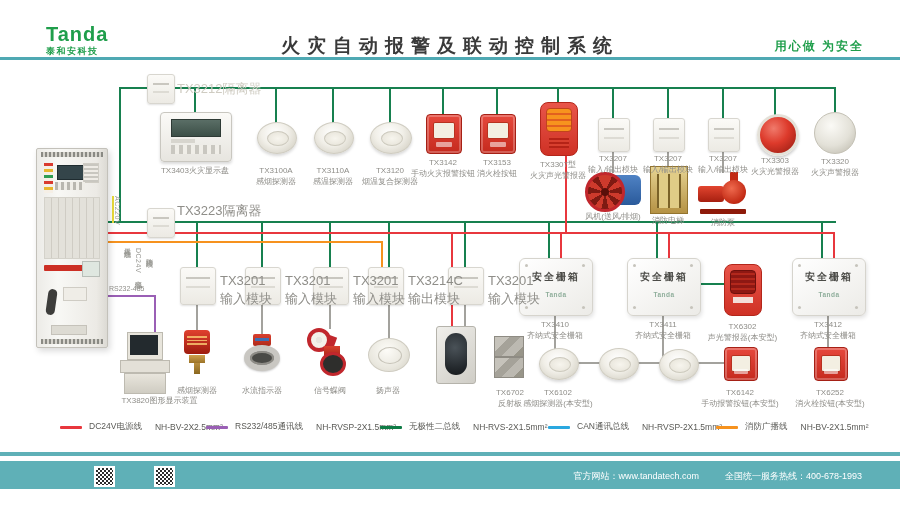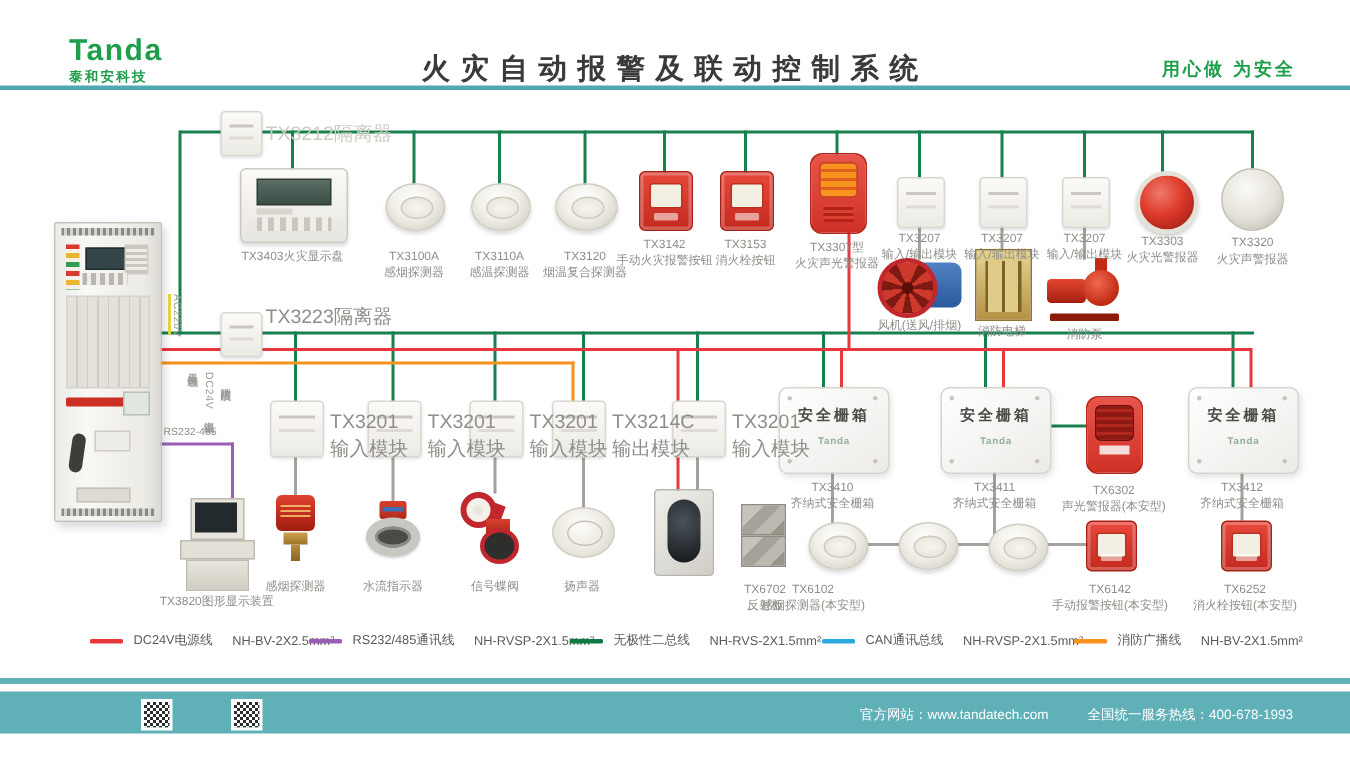--- a/index.html
+++ b/index.html
@@ -250,21 +250,21 @@
     <div class="mini"></div>
     <div class="usb"></div>
     <div class="vent" style="bottom:3px"></div>
   </div>
   <div class="dev ws" style="left:118px;top:332px">
     <div class="mon"></div>
     <div class="mscr"></div>
     <div class="body"></div>
     <div class="cart"></div>
   </div>
-  <div class="lbl" style="left:102px;top:396px;width:85px">TX3820图形显示装置</div>
+  <div class="lbl" style="left:117px;top:396px;width:85px">TX3820图形显示装置</div>
 
   <div class="dev disp" style="left:160px;top:112px">
     <div class="dscr"></div>
     <div class="drow"></div>
     <div class="dbtn"></div>
   </div>
   <div class="lbl" style="left:150px;top:166px;width:90px">TX3403火灾显示盘</div>
 
   <div class="dev det" style="left:257px;top:122px"></div>
   <div class="lbl" style="left:231px;top:166px;width:90px">
@@ -423,21 +423,21 @@
   <div class="dev sbox" style="left:792px;top:258px">
     <div class="t1">安全栅箱</div>
     <div class="t2">Tanda</div>
   </div>
   <div class="lbl" style="left:773px;top:320px;width:110px">
     <div>TX3412</div>
     <div>齐纳式安全栅箱</div>
   </div>
 
   <div class="dev det" style="left:539px;top:348px"></div>
-  <div class="lbl" style="left:492px;top:388px;width:100px">
+  <div class="lbl" style="left:508px;top:388px;width:100px">
     <div>TX6102</div>
     <div>感烟探测器(本安型)</div>
   </div>
   <div class="dev det" style="left:599px;top:348px"></div>
   <div class="dev det" style="left:659px;top:349px"></div>
   <div class="dev btnred is" style="left:724px;top:347px"></div>
   <div class="lbl" style="left:690px;top:388px;width:100px">
     <div>TX6142</div>
     <div>手动报警按钮(本安型)</div>
   </div>

